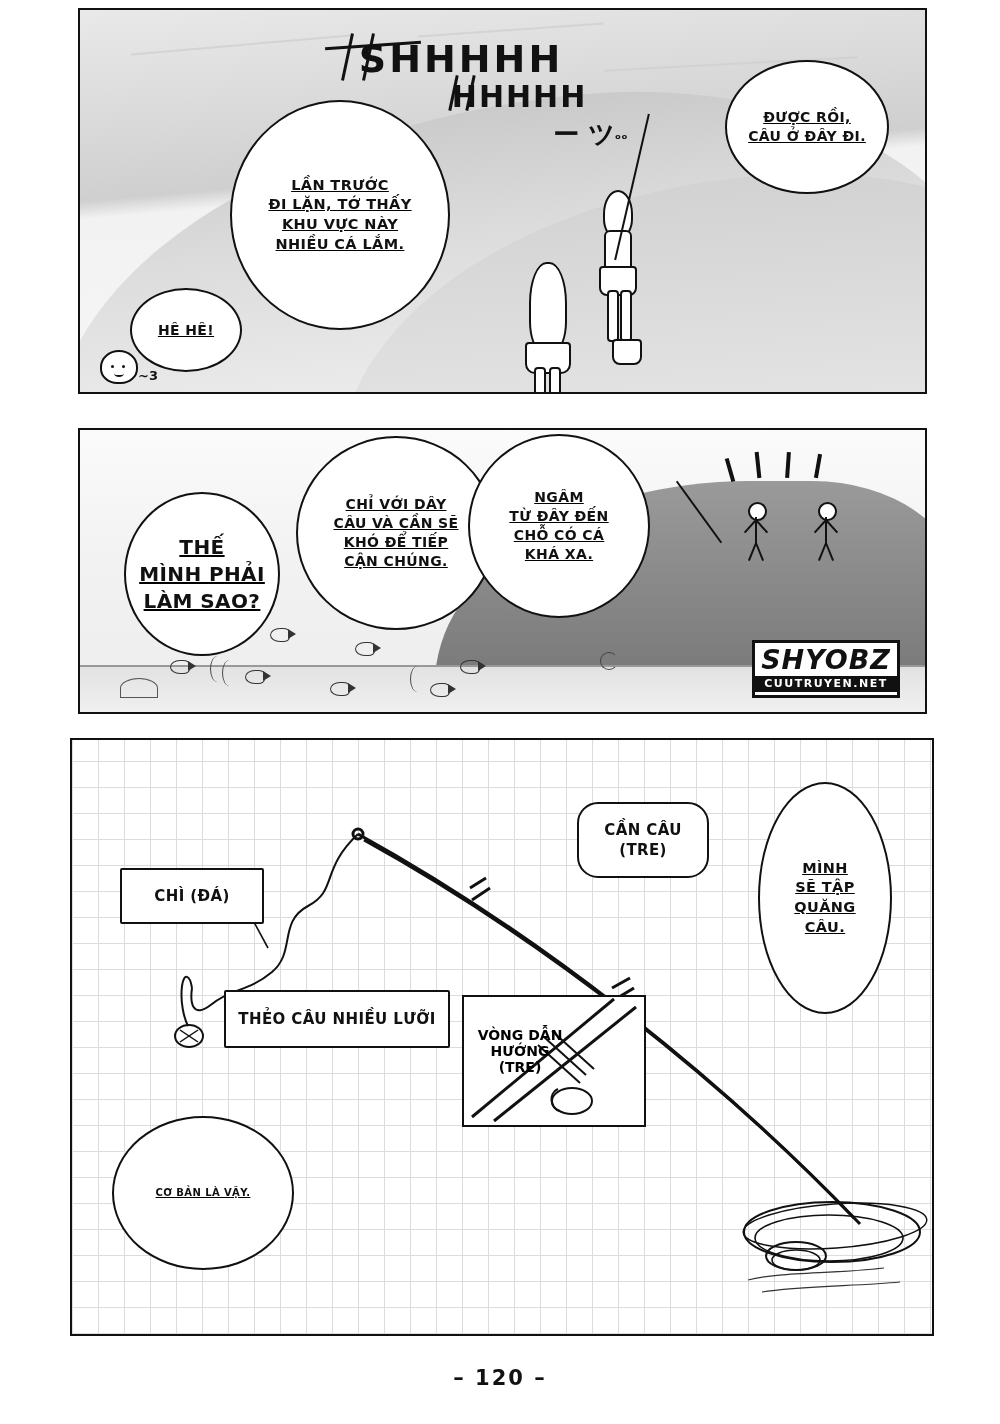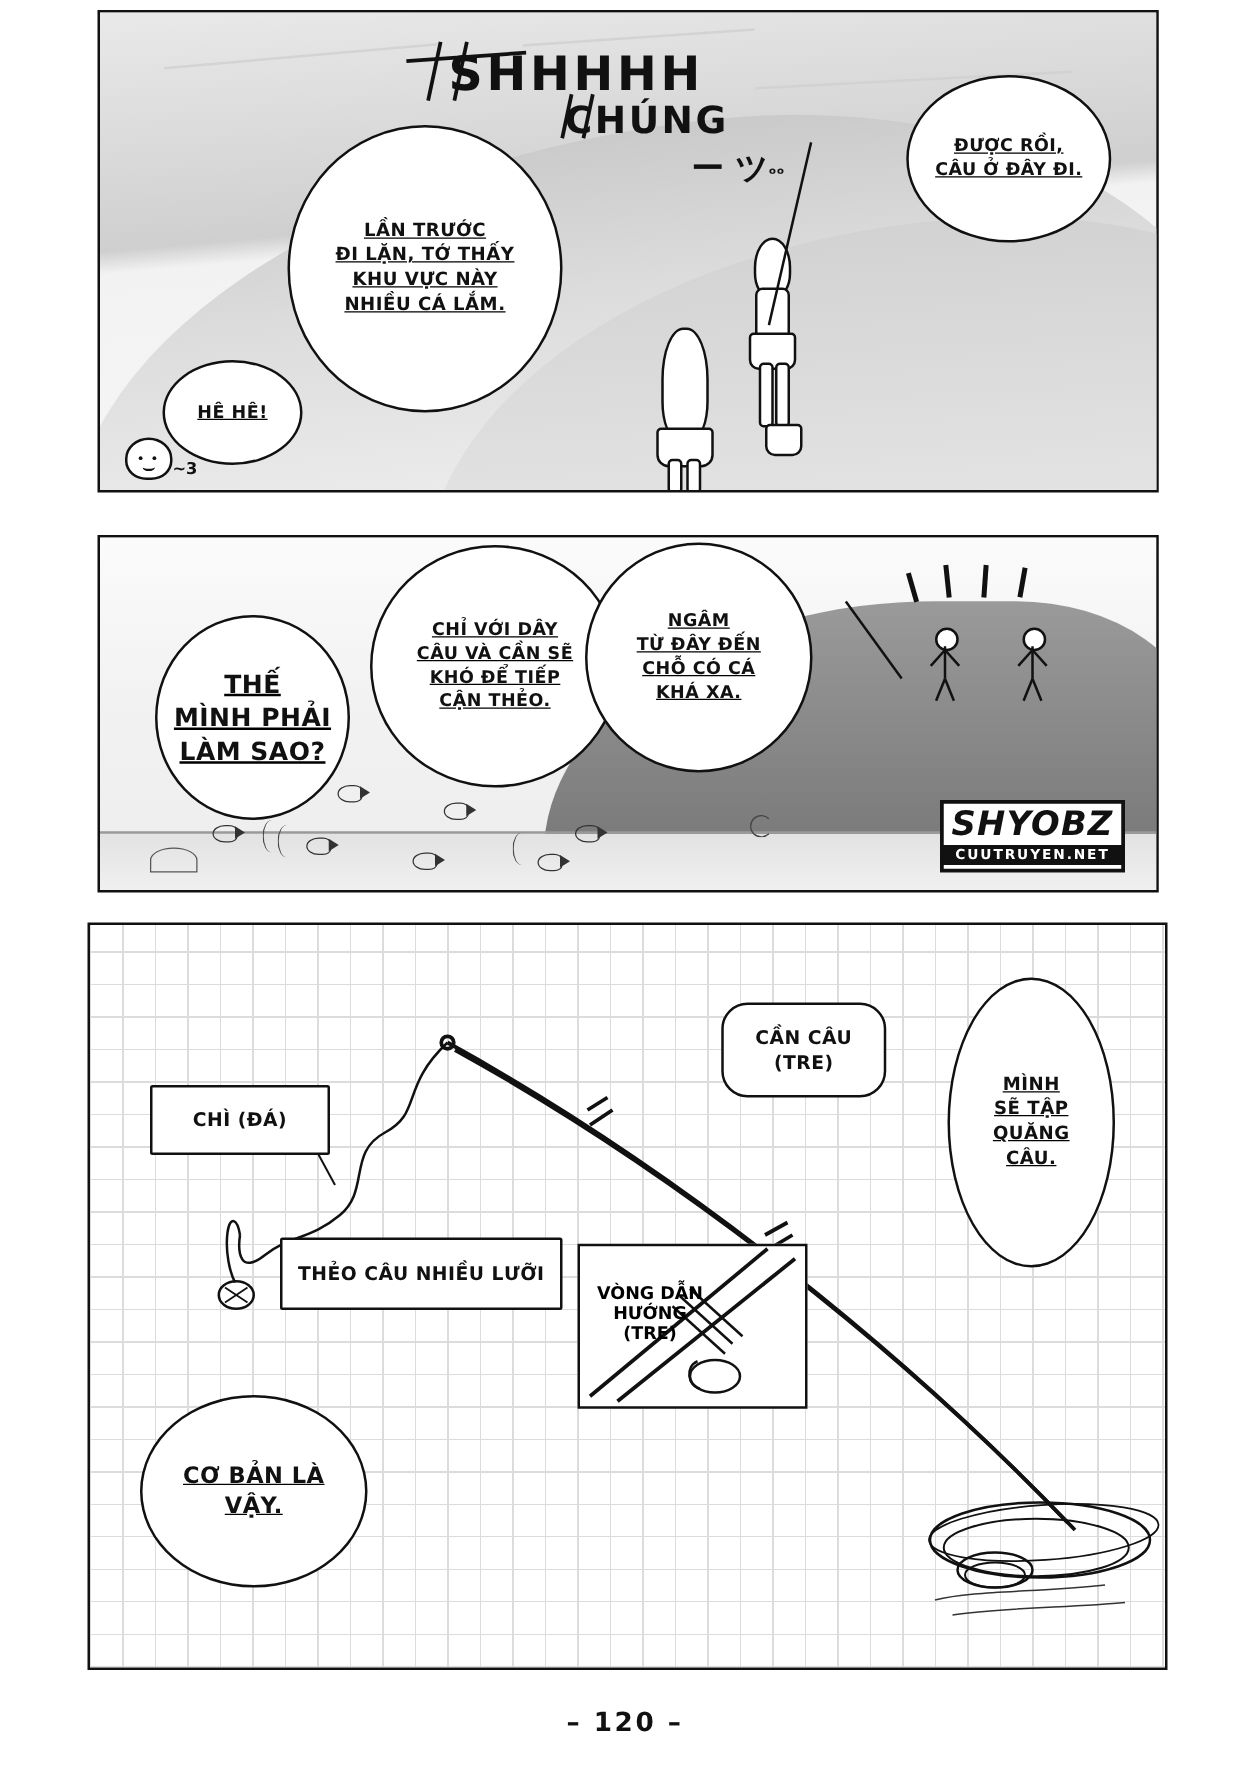--- a/index.html
+++ b/index.html
@@ -100,21 +100,21 @@
       <div class="leg" style="left:15px;top:105px;width:8px;height:24px;border-radius:4px;"></div>
       <div class="leg" style="left:30px;top:105px;width:8px;height:24px;border-radius:4px;"></div>
     </div>
 
     <div style="position:absolute;left:63%;top:86%;width:26px;height:22px;border:2px solid #111;border-radius:4px 4px 8px 8px;background:#fff;"></div>
 
     <div class="sfx" style="left:33%;top:7%;font-size:38px;letter-spacing:3px;">SHHHHH</div>
     <div style="position:absolute;left:29%;top:9%;width:96px;height:3px;background:#111;transform:rotate(-4deg);"></div>
     <div style="position:absolute;left:31.5%;top:6%;width:3px;height:48px;background:#111;transform:rotate(12deg);"></div>
     <div style="position:absolute;left:34%;top:6%;width:3px;height:48px;background:#111;transform:rotate(12deg);"></div>
-    <div class="sfx" style="left:44%;top:18%;font-size:30px;letter-spacing:2px;">CHÚNG</div>
+    <div class="sfx" style="left:44%;top:18%;font-size:30px;letter-spacing:2px;">ННННН</div>
     <div style="position:absolute;left:44%;top:17%;width:3px;height:36px;background:#111;transform:rotate(12deg);"></div>
     <div style="position:absolute;left:46%;top:17%;width:3px;height:36px;background:#111;transform:rotate(12deg);"></div>
     <div class="sfx" style="left:56%;top:28%;font-size:26px;">ー ツ<span style="font-size:13px;">ᵒᵒ</span></div>
 
     <div class="bubble ellipse" style="left:645px;top:50px;width:160px;height:130px;">
       <span class="txt" style="font-size:14px;">ĐƯỢC RỒI,
 CÂU Ở ĐÂY ĐI.</span>
     </div>
 
     <div class="bubble ellipse" style="left:150px;top:90px;width:216px;height:226px;">
@@ -179,21 +179,21 @@
 
     <div class="bubble ellipse" style="left:44px;top:62px;width:152px;height:160px;">
       <span class="txt" style="font-size:20px;">THẾ
 MÌNH PHẢI
 LÀM SAO?</span>
     </div>
     <div class="bubble ellipse" style="left:216px;top:6px;width:196px;height:190px;">
       <span class="txt" style="font-size:14px;">CHỈ VỚI DÂY
 CÂU VÀ CẦN SẼ
 KHÓ ĐỂ TIẾP
-CẬN THẺO.</span>
+CẬN CHÚNG.</span>
     </div>
     <div class="bubble ellipse" style="left:388px;top:4px;width:178px;height:180px;">
       <span class="txt" style="font-size:14px;">NGÂM
 TỪ ĐÂY ĐẾN
 CHỖ CÓ CÁ
 KHÁ XA.</span>
     </div>
 
     <div class="wm" style="left:672px;top:210px;width:142px;height:52px;">
       <span class="t1">SHYOBZ</span>
@@ -264,19 +264,19 @@
         <path d="M88 34 L130 72" stroke="#111" stroke-width="2" fill="none"></path>
         <ellipse cx="108" cy="104" rx="20" ry="13" fill="none" stroke="#111" stroke-width="2"></ellipse>
         <path d="M94 92 C 84 96, 86 112, 96 114" stroke="#111" stroke-width="2" fill="none"></path>
       </svg>
       <span class="txt" style="position:absolute;left:8px;top:30px;font-size:14px;text-align:center;width:96px;font-weight:700;">VÒNG
 DẪN HƯỚNG
 (TRE)</span>
     </div>
 
     <div class="bubble ellipse" style="left:40px;top:376px;width:178px;height:150px;">
-      <span class="txt" style="font-size:18px;">CƠ BẢN LÀ VẬY.</span>
+      <span class="txt" style="font-size:10px;">CƠ BẢN LÀ VẬY.</span>
     </div>
 
   </div>
 
   <div class="pagenum" style="top:1366px;">– 120 –</div>
 </div>
 
 </body></html>

